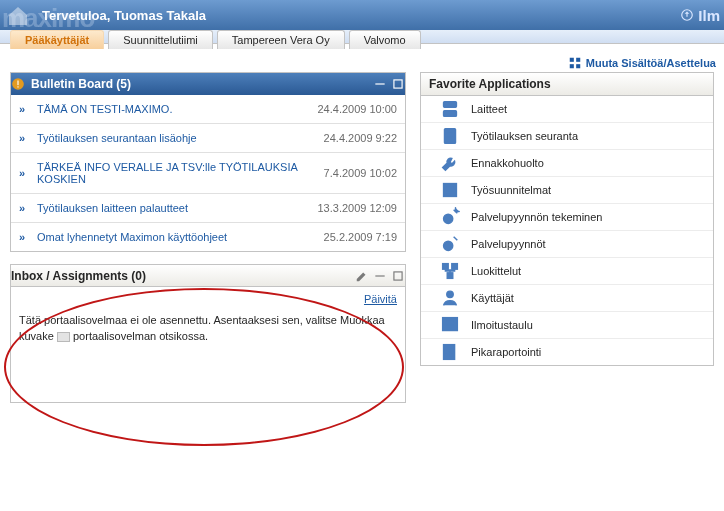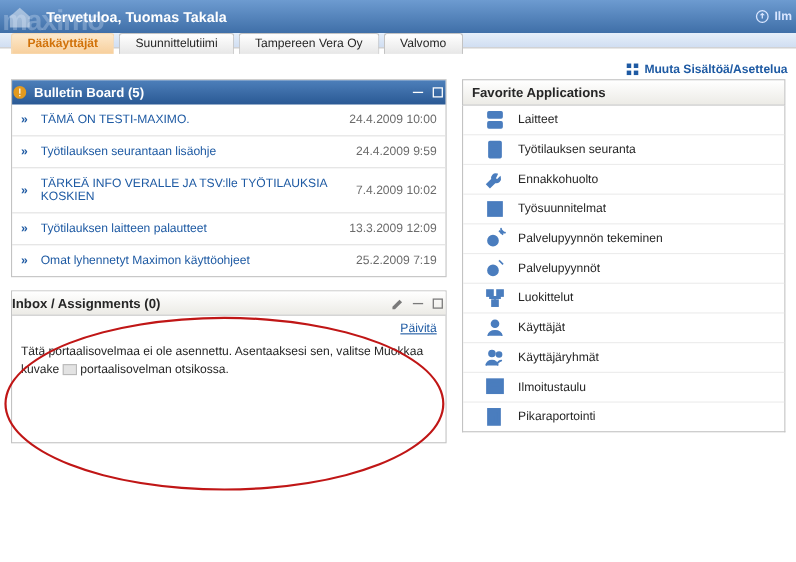--- a/index.html
+++ b/index.html
@@ -43,21 +43,21 @@
     position:absolute;left:2px;bottom:-4px;
     font-size:26px;font-weight:bold;letter-spacing:-1px;
     color:rgba(230,240,255,.28);pointer-events:none;
   }
   .banner-icon{
     position:absolute;left:4px;top:4px;
     width:28px;height:24px;opacity:.45;fill:#fff;
   }
   .banner-right{
     margin-left:auto;display:flex;align-items:center;gap:4px;
-    color:#d9e6ff;font-size:11px;padding-right:4px;
+    color:#d9e6ff;font-size:15px;padding-right:4px;
   }
   
   .tabbar{
     height:14px;display:flex;align-items:flex-start;gap:0;
     padding-left:10px;background:linear-gradient(#e6effa,#d0def2);
     border-bottom:1px solid var(--border-gray);
   }
   .tab{
     padding:3px 14px;font-size:11px;color:var(--text-dark);
     border:1px solid var(--border-gray);border-bottom:none;
@@ -204,21 +204,21 @@
       </div>
       <div id="bulletin-rows">
           <div class="brow">
             <span class="arrow">»</span>
             <span class="link">TÄMÄ ON TESTI-MAXIMO.</span>
             <span class="date">24.4.2009 10:00</span>
           </div>
           <div class="brow">
             <span class="arrow">»</span>
             <span class="link">Työtilauksen seurantaan lisäohje</span>
-            <span class="date">24.4.2009 9:59</span>
+            <span class="date">24.4.2009 9:22</span>
           </div>
           <div class="brow">
             <span class="arrow">»</span>
             <span class="link">TÄRKEÄ INFO VERALLE JA TSV:lle TYÖTILAUKSIA KOSKIEN</span>
             <span class="date">7.4.2009 10:02</span>
           </div>
           <div class="brow">
             <span class="arrow">»</span>
             <span class="link">Työtilauksen laitteen palautteet</span>
             <span class="date">13.3.2009 12:09</span>
@@ -312,28 +312,20 @@
         </div>
         <div class="frow" style="position: relative;">
           <svg class="ficon" viewBox="0 0 24 24" fill="none" stroke="#6fa3d8" stroke-width="1.6">
             <circle cx="12" cy="8" r="3.5"></circle>
             <path d="M5 20c1-4 5-5 7-5s6 1 7 5"></path>
           </svg>
           <span>Käyttäjät</span>
         </div>
         <div class="frow" style="position: relative;">
           <svg class="ficon" viewBox="0 0 24 24" fill="none" stroke="#6fa3d8" stroke-width="1.6">
-            <circle cx="9" cy="8" r="3"></circle>
-            <circle cx="16" cy="9" r="2.5"></circle>
-            <path d="M3 20c1-4 4-5 6-5s5 1 6 5M14 19c.5-3 3-4 5-4"></path>
-          </svg>
-          <span>Käyttäjäryhmät</span>
-        </div>
-        <div class="frow" style="position: relative;">
-          <svg class="ficon" viewBox="0 0 24 24" fill="none" stroke="#6fa3d8" stroke-width="1.6">
             <rect x="4" y="4" width="16" height="14"></rect>
             <path d="M8 8h8M8 12h8"></path>
           </svg>
           <span>Ilmoitustaulu</span>
         </div>
         <div class="frow" style="position: relative;">
           <svg class="ficon" viewBox="0 0 24 24" fill="none" stroke="#6fa3d8" stroke-width="1.6">
             <rect x="5" y="4" width="12" height="16"></rect>
             <path d="M8 14v3M11 11v6M14 8v9"></path>
           </svg>

